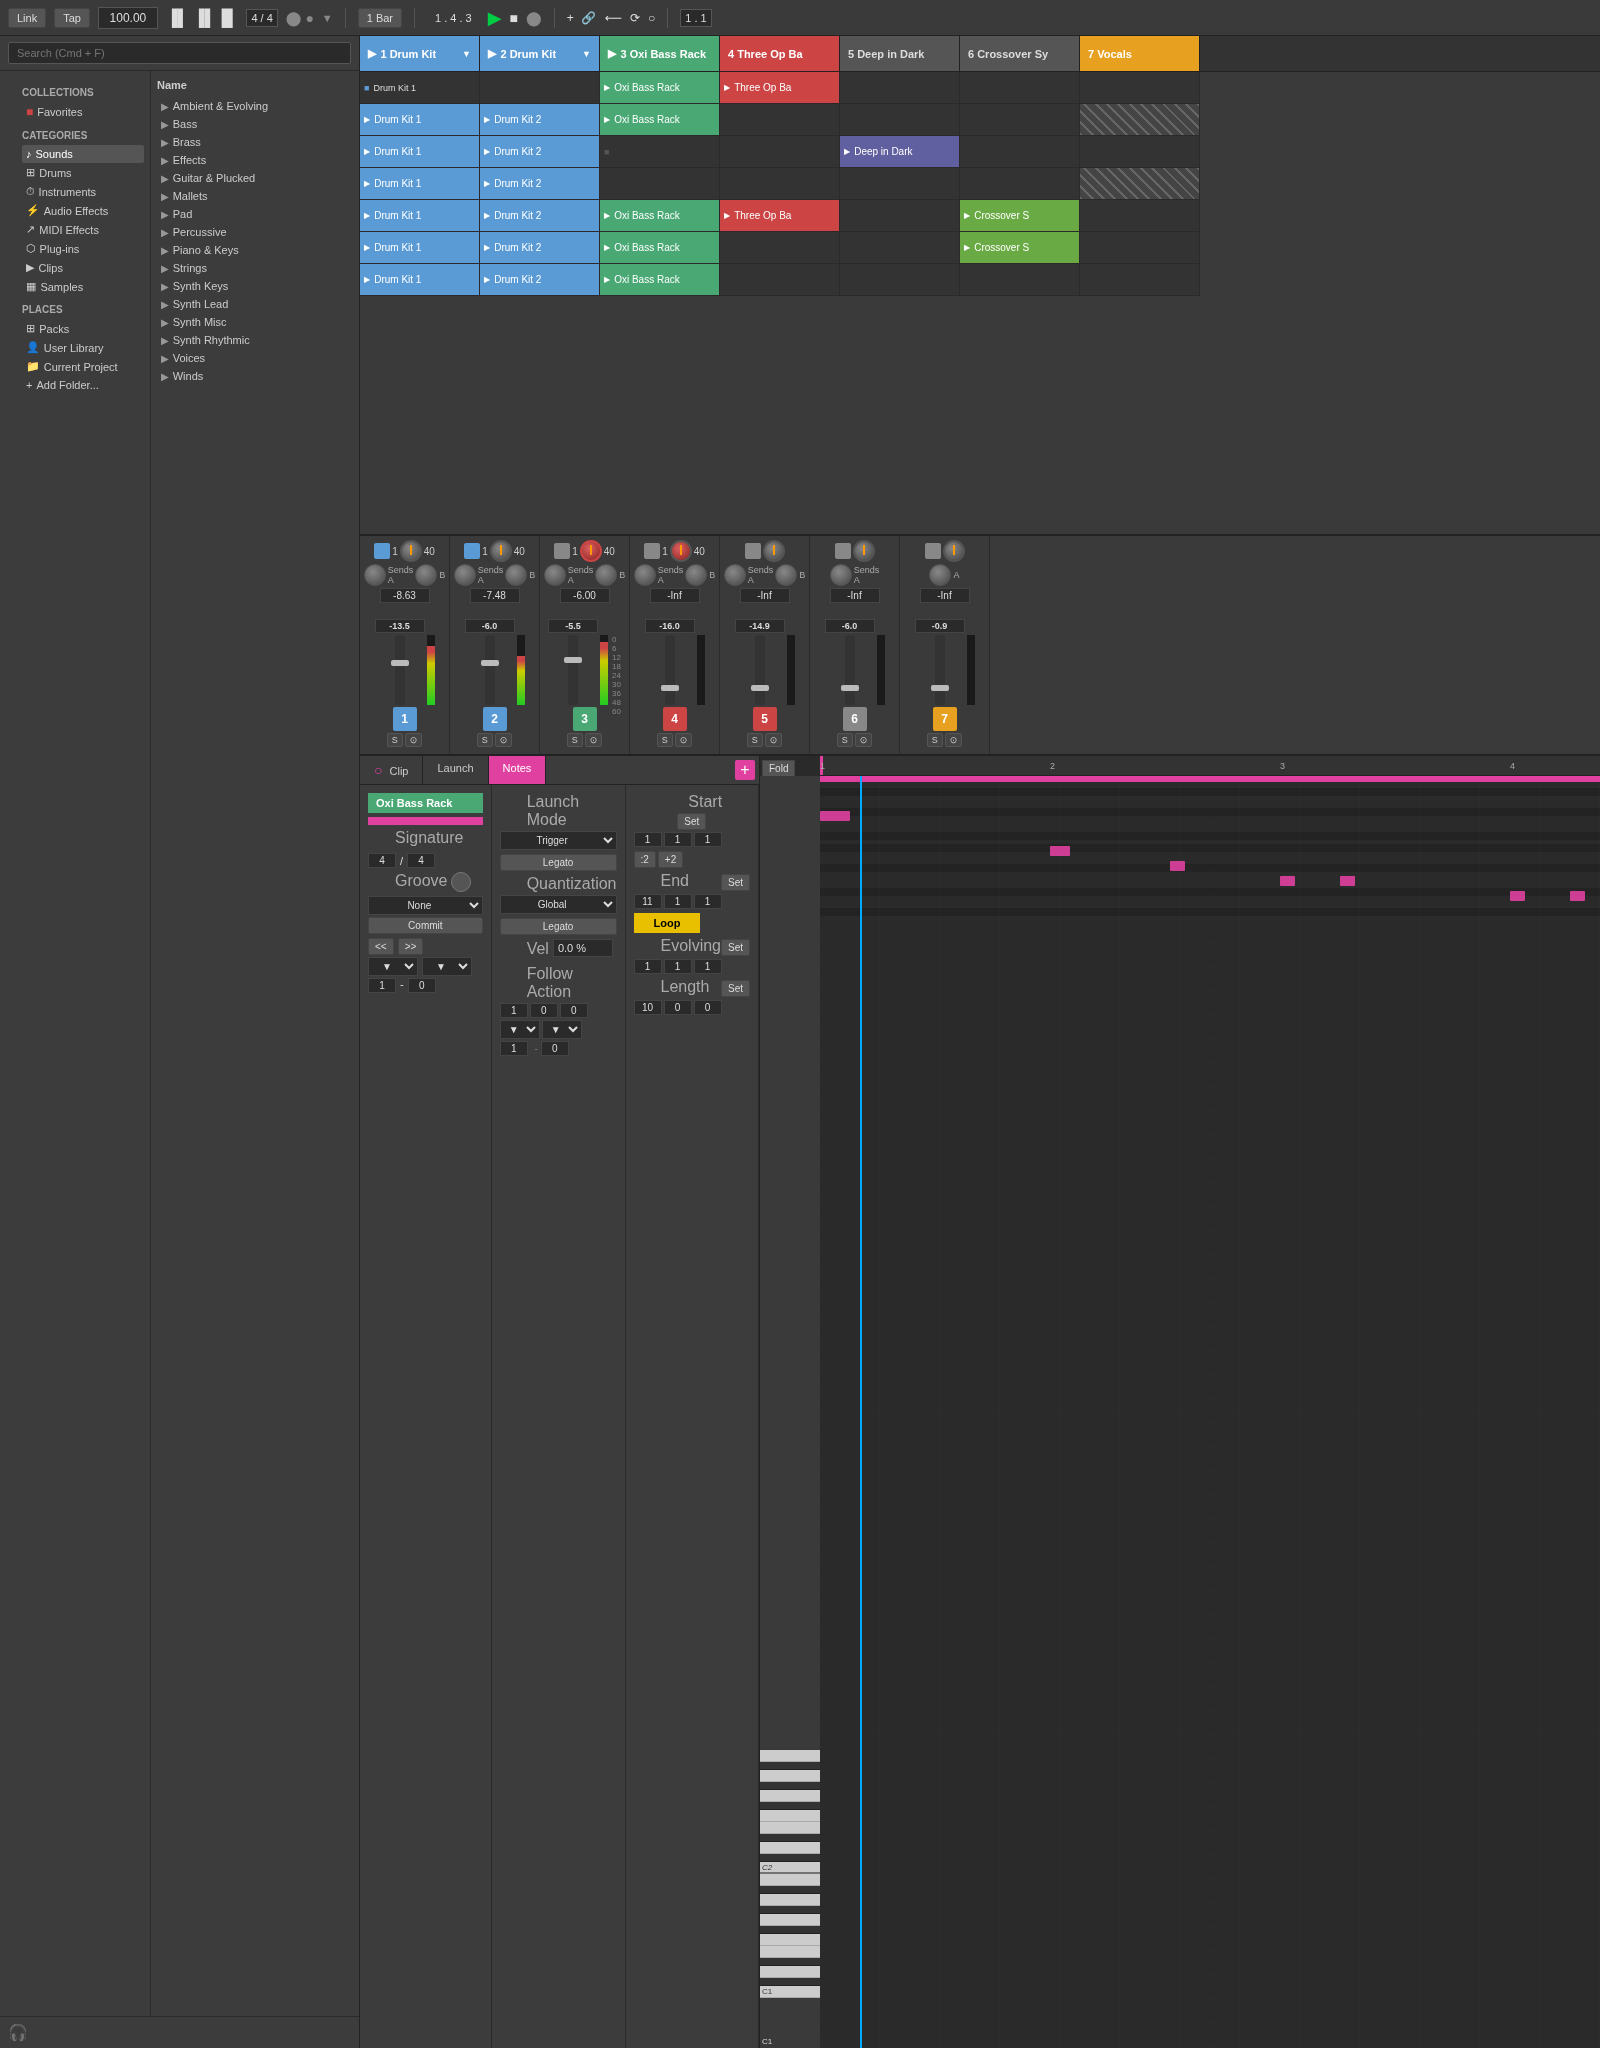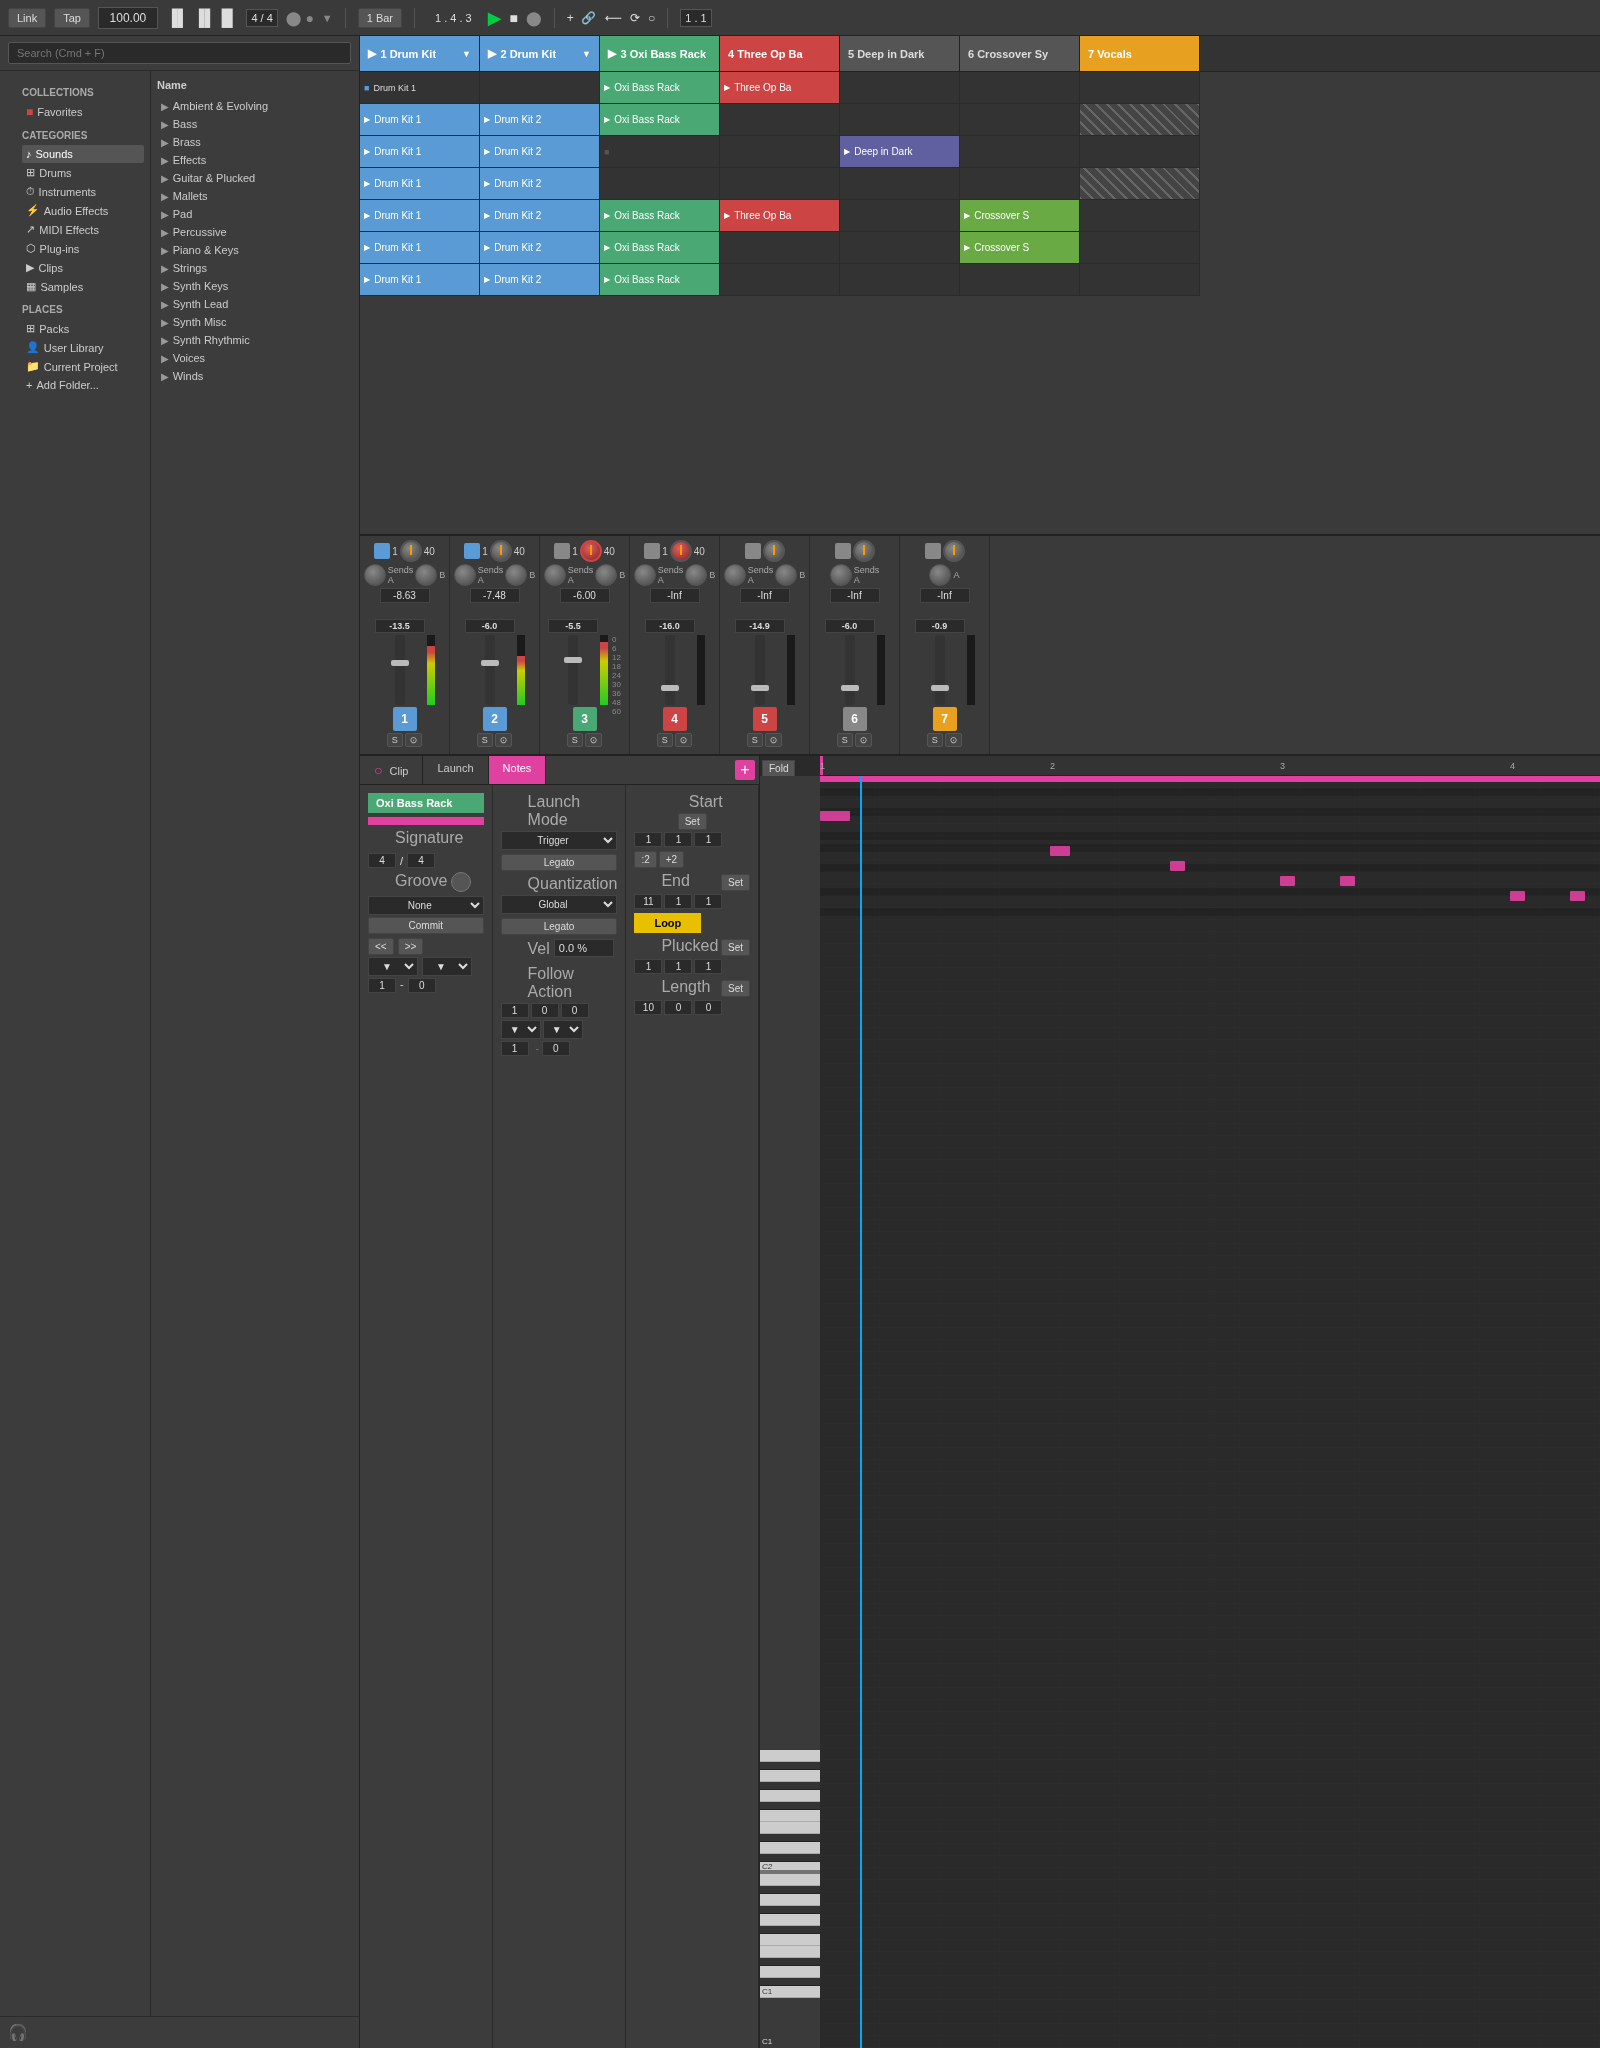--- a/index.html
+++ b/index.html
@@ -1306,21 +1306,21 @@
             </div>
             <div style="display:flex;gap:2px;margin-bottom:4px;">
               <input class="number-input" value="11" style="">
               <input class="number-input" value="1" style="">
               <input class="number-input" value="1" style="">
             </div>
 
             <button class="loop-btn" style="margin-bottom:4px;">Loop</button>
 
             <div style="display:flex;justify-content:space-between;align-items:center;margin-bottom:2px;">
-              <span class="prop-label">Plucked</span>
+              <span class="prop-label">Evolving</span>
               <button class="small-btn">Set</button>
             </div>
             <div style="display:flex;gap:2px;margin-bottom:4px;">
               <input class="number-input" value="1" style="">
               <input class="number-input" value="1" style="">
               <input class="number-input" value="1" style="">
             </div>
 
             <div style="display:flex;justify-content:space-between;align-items:center;margin-bottom:2px;">
               <span class="prop-label">Length</span>
@@ -1358,21 +1358,21 @@
             <div style="height:12px;background:#ccc;border-bottom:1px solid #aaa;cursor:pointer;"></div>
             <div style="height:8px;background:#333;border-bottom:1px solid #222;cursor:pointer;"></div>
             <div style="height:12px;background:#ccc;border-bottom:1px solid #aaa;cursor:pointer;"></div>
             <div style="height:12px;background:#ccc;border-bottom:1px solid #aaa;cursor:pointer;"></div>
             <div style="height:8px;background:#333;border-bottom:1px solid #222;cursor:pointer;"></div>
             <div style="height:12px;background:#ccc;border-bottom:1px solid #aaa;cursor:pointer;"></div>
             <div style="height:8px;background:#333;border-bottom:1px solid #222;cursor:pointer;"></div>
             <div style="height:12px;background:#ccc;border-bottom:1px solid #aaa;cursor:pointer;"></div>
             <div style="height:8px;background:#333;border-bottom:1px solid #222;cursor:pointer;"></div>
             <div style="height:12px;background:#ccc;border-bottom:1px solid #aaa;cursor:pointer;"></div>
-            <div style="height:12px;background:#ccc;border-bottom:4px solid #737373;display:flex;align-items:center;padding-left:2px;font-size:8px;color:#333;cursor:pointer;font-style:italic;">C2</div>
+            <div style="height:12px;background:#ccc;border-bottom:2px solid #737373;display:flex;align-items:center;padding-left:2px;font-size:8px;color:#333;cursor:pointer;font-style:italic;">C2</div>
             <div style="height:8px;background:#333;border-bottom:1px solid #222;cursor:pointer;"></div>
             <div style="height:12px;background:#ccc;border-bottom:1px solid #aaa;cursor:pointer;"></div>
             <div style="height:8px;background:#333;border-bottom:1px solid #222;cursor:pointer;"></div>
             <div style="height:12px;background:#ccc;border-bottom:1px solid #aaa;cursor:pointer;"></div>
             <div style="height:12px;background:#ccc;border-bottom:1px solid #aaa;cursor:pointer;"></div>
             <div style="height:8px;background:#333;border-bottom:1px solid #222;cursor:pointer;"></div>
             <div style="height:12px;background:#ccc;border-bottom:1px solid #aaa;cursor:pointer;"></div>
             <div style="height:8px;background:#333;border-bottom:1px solid #222;cursor:pointer;"></div>
             <div style="height:12px;background:#ccc;border-bottom:1px solid #aaa;cursor:pointer;"></div>
             <div style="height:8px;background:#333;border-bottom:1px solid #222;cursor:pointer;"></div>

